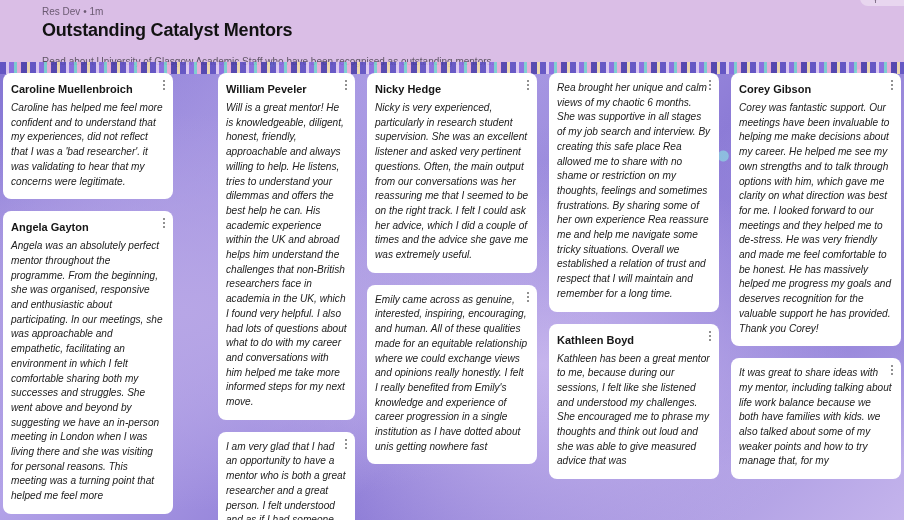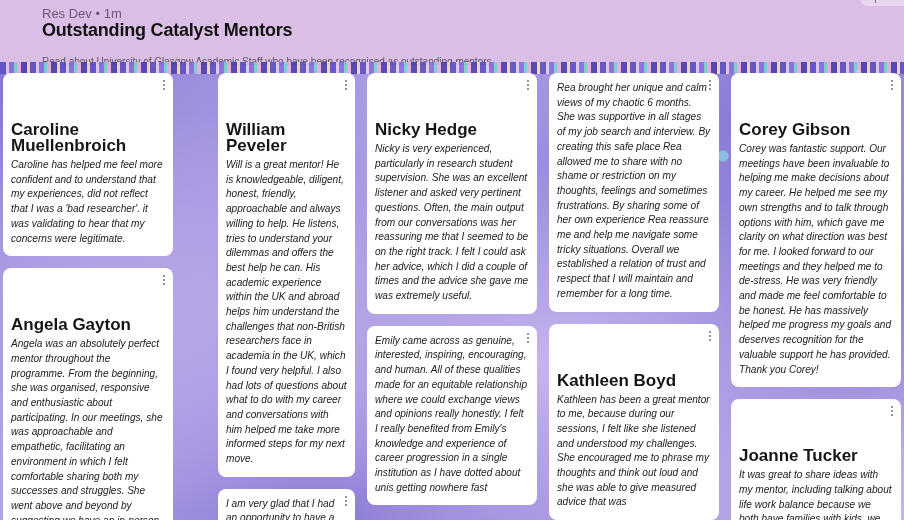--- a/index.html
+++ b/index.html
@@ -19,21 +19,21 @@
       radial-gradient(ellipse at 85% 55%, #8f7fd8 0%, transparent 45%),
       radial-gradient(ellipse at 40% 40%, #a394e0 0%, transparent 50%),
       linear-gradient(135deg, #7d6ed0 0%, #b3a3e8 35%, #8c7bd6 60%, #c4b4ec 100%);
   }
   .header {
     position: absolute; left: 0; top: 0; width: 904px; height: 62px;
     background: #dabee6;
   }
   .meta {
     position: absolute; left: 42px; top: 6px;
-    font-size: 13px; color: #6b5a72;
+    font-size: 10px; color: #6b5a72;
   }
   .title {
     position: absolute; left: 42px; top: 20px;
     font-size: 18px; font-weight: bold; color: #121212; letter-spacing: -0.2px;
   }
   .subtitle {
     position: absolute; left: 42px; top: 43px;
     font-size: 10px; color: #5e5363; margin-top: 13px;
   }
   .search-btn {
@@ -46,22 +46,22 @@
     background:
       repeating-linear-gradient(90deg, #5d4fc0 0 6px, #e7d3f4 6px 9px, #8a6de0 9px 14px, #79d9cf 14px 17px, #f3b4d7 17px 21px, #4a3ea8 21px 27px, #fbe5a8 27px 30px);
     opacity: 0.85;
   }
   .col { position: absolute; top: 73px; width: 170px; }
   .card {
     position: relative; background: #ffffff; border-radius: 8px;
     padding: 8px 8px 10px 8px; margin-bottom: 12px;
   }
   .card-name {
-    font-size: 17px; font-weight: bold; color: #161616;
-    line-height: 16px; padding-right: 16px; margin-bottom: 4px; margin-top: 41px;
+    font-size: 11px; font-weight: bold; color: #161616;
+    line-height: 16px; padding-right: 16px; margin-bottom: 4px;
   }
   .card-text {
     font-size: 10.1px; color: #202020; line-height: 14.7px; font-style: italic;
   }
   .more-btn {
     position: absolute; right: 6px; top: 7px; width: 6px; height: 12px;
     font-size: 10px; color: #707070; line-height: 3px; text-align: center;
   }
   .more-btn i { display: block; width: 2px; height: 2px; background: #6d6d6d; border-radius: 1px; margin: 0 auto 2px; }
 </style>
@@ -168,21 +168,20 @@
   <div class="card">
     <div class="card-name">Corey Gibson</div>
     <div class="more-btn">
         <i></i>
         <i></i>
         <i></i>
       </div>
     <div class="card-text">Corey was fantastic support. Our meetings have been invaluable to helping me make decisions about my career. He helped me see my own strengths and to talk through options with him, which gave me clarity on what direction was best for me. I looked forward to our meetings and they helped me to de-stress. He was very friendly and made me feel comfortable to be honest. He has massively helped me progress my goals and deserves recognition for the valuable support he has provided. Thank you Corey!</div>
   </div>
   <div class="card">
-    <div class="card-name">Joanne Tucker</div>
     <div class="more-btn">
         <i></i>
         <i></i>
         <i></i>
       </div>
     <div class="card-text">It was great to share ideas with my mentor, including talking about life work balance because we both have families with kids. we also talked about some of my weaker points and how to try manage that, for my</div>
   </div>
 </div>
 
 </body></html>

